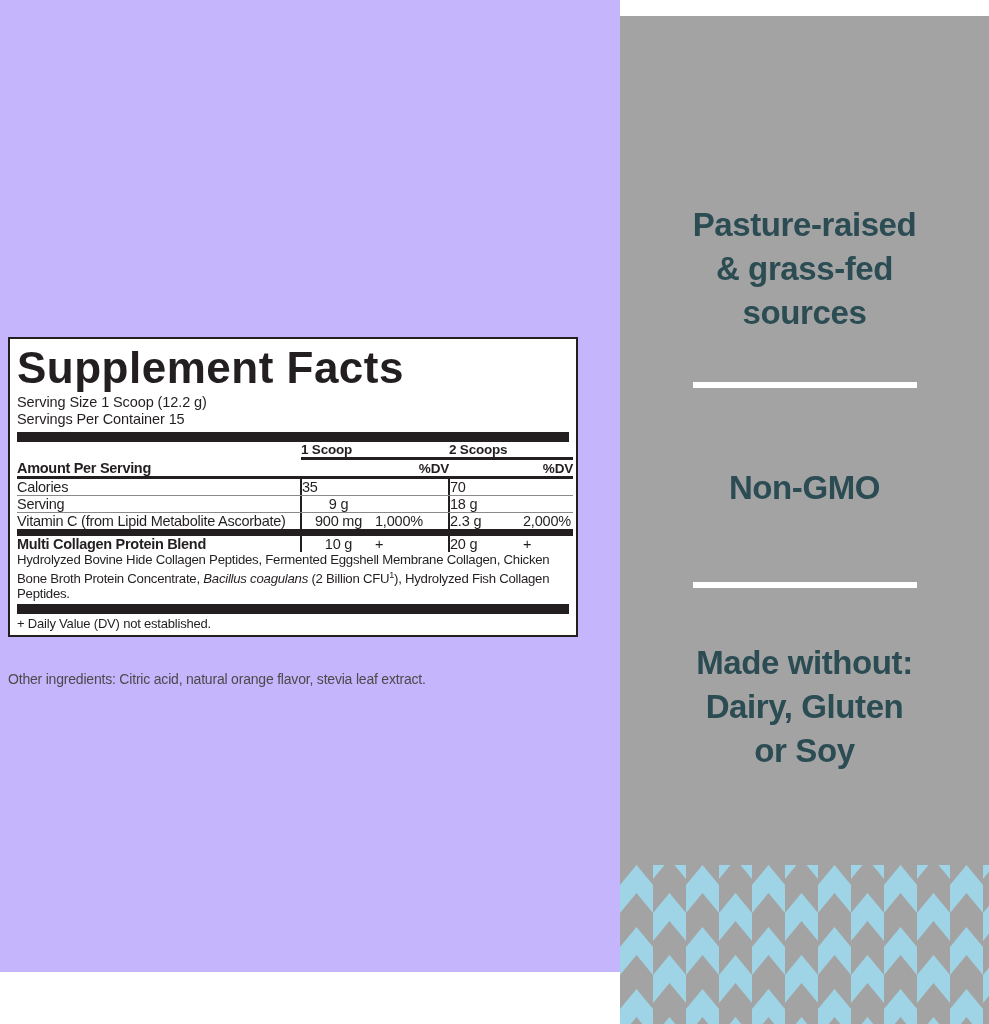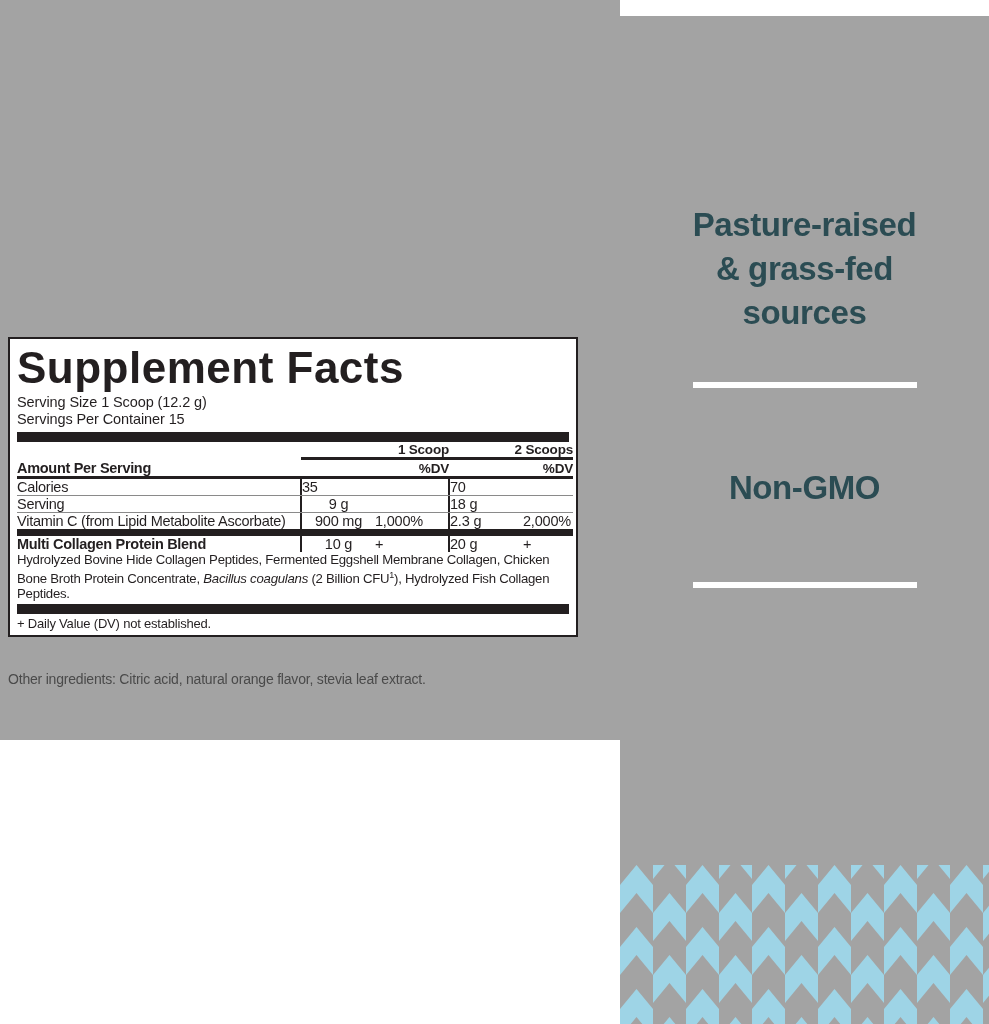--- a/index.html
+++ b/index.html
@@ -12,22 +12,22 @@
     height: 1024px;
     position: relative;
     overflow: hidden;
     font-family: "Liberation Sans", sans-serif;
   }
 
   
   #left-pane {
     position: absolute;
     left: 0; top: 0;
-    width: 620px; height: 740px;
-    background: #a3a3a3;
+    width: 620px; height: 972px;
+    background: #c4b5fd;
   }
 
   #supp-box {
     position: absolute;
     left: 8px;
     top: 337px;
     width: 570px;
     box-sizing: border-box;
     border: 2px solid #231f20;
     background: #ffffff;
@@ -61,21 +61,21 @@
 
   .col-name { width: 284px; }
   .col-a1   { width: 74px; }
   .col-a2   { width: 74px; }
   .col-b1   { width: 74px; }
   .col-b2   { width: 50px; }
 
   .scoop-hdr {
     font-size: 13.5px;
     font-weight: bold;
-    text-align: right;
+    text-align: left;
     padding: 2px 0 2px 0;
     letter-spacing: -0.2px;
   }
 
   .amt-hdr {
     font-size: 14.5px;
     font-weight: bold;
     letter-spacing: -0.3px;
     padding: 1px 0 1px 0;
   }
@@ -325,15 +325,20 @@
     </div>
 
     <div id="divider-1" class="teal-divider"></div>
 
     <div id="claim-2" class="teal-head">
       <div>Non-GMO</div>
     </div>
 
     <div id="divider-2" class="teal-divider"></div>
 
+    <div id="claim-3" class="teal-head">
+      <div>Made without:</div>
+      <div>Dairy, Gluten</div>
+      <div>or Soy</div>
+    </div>
 
   </div>
 </div>
 
 </body></html>

